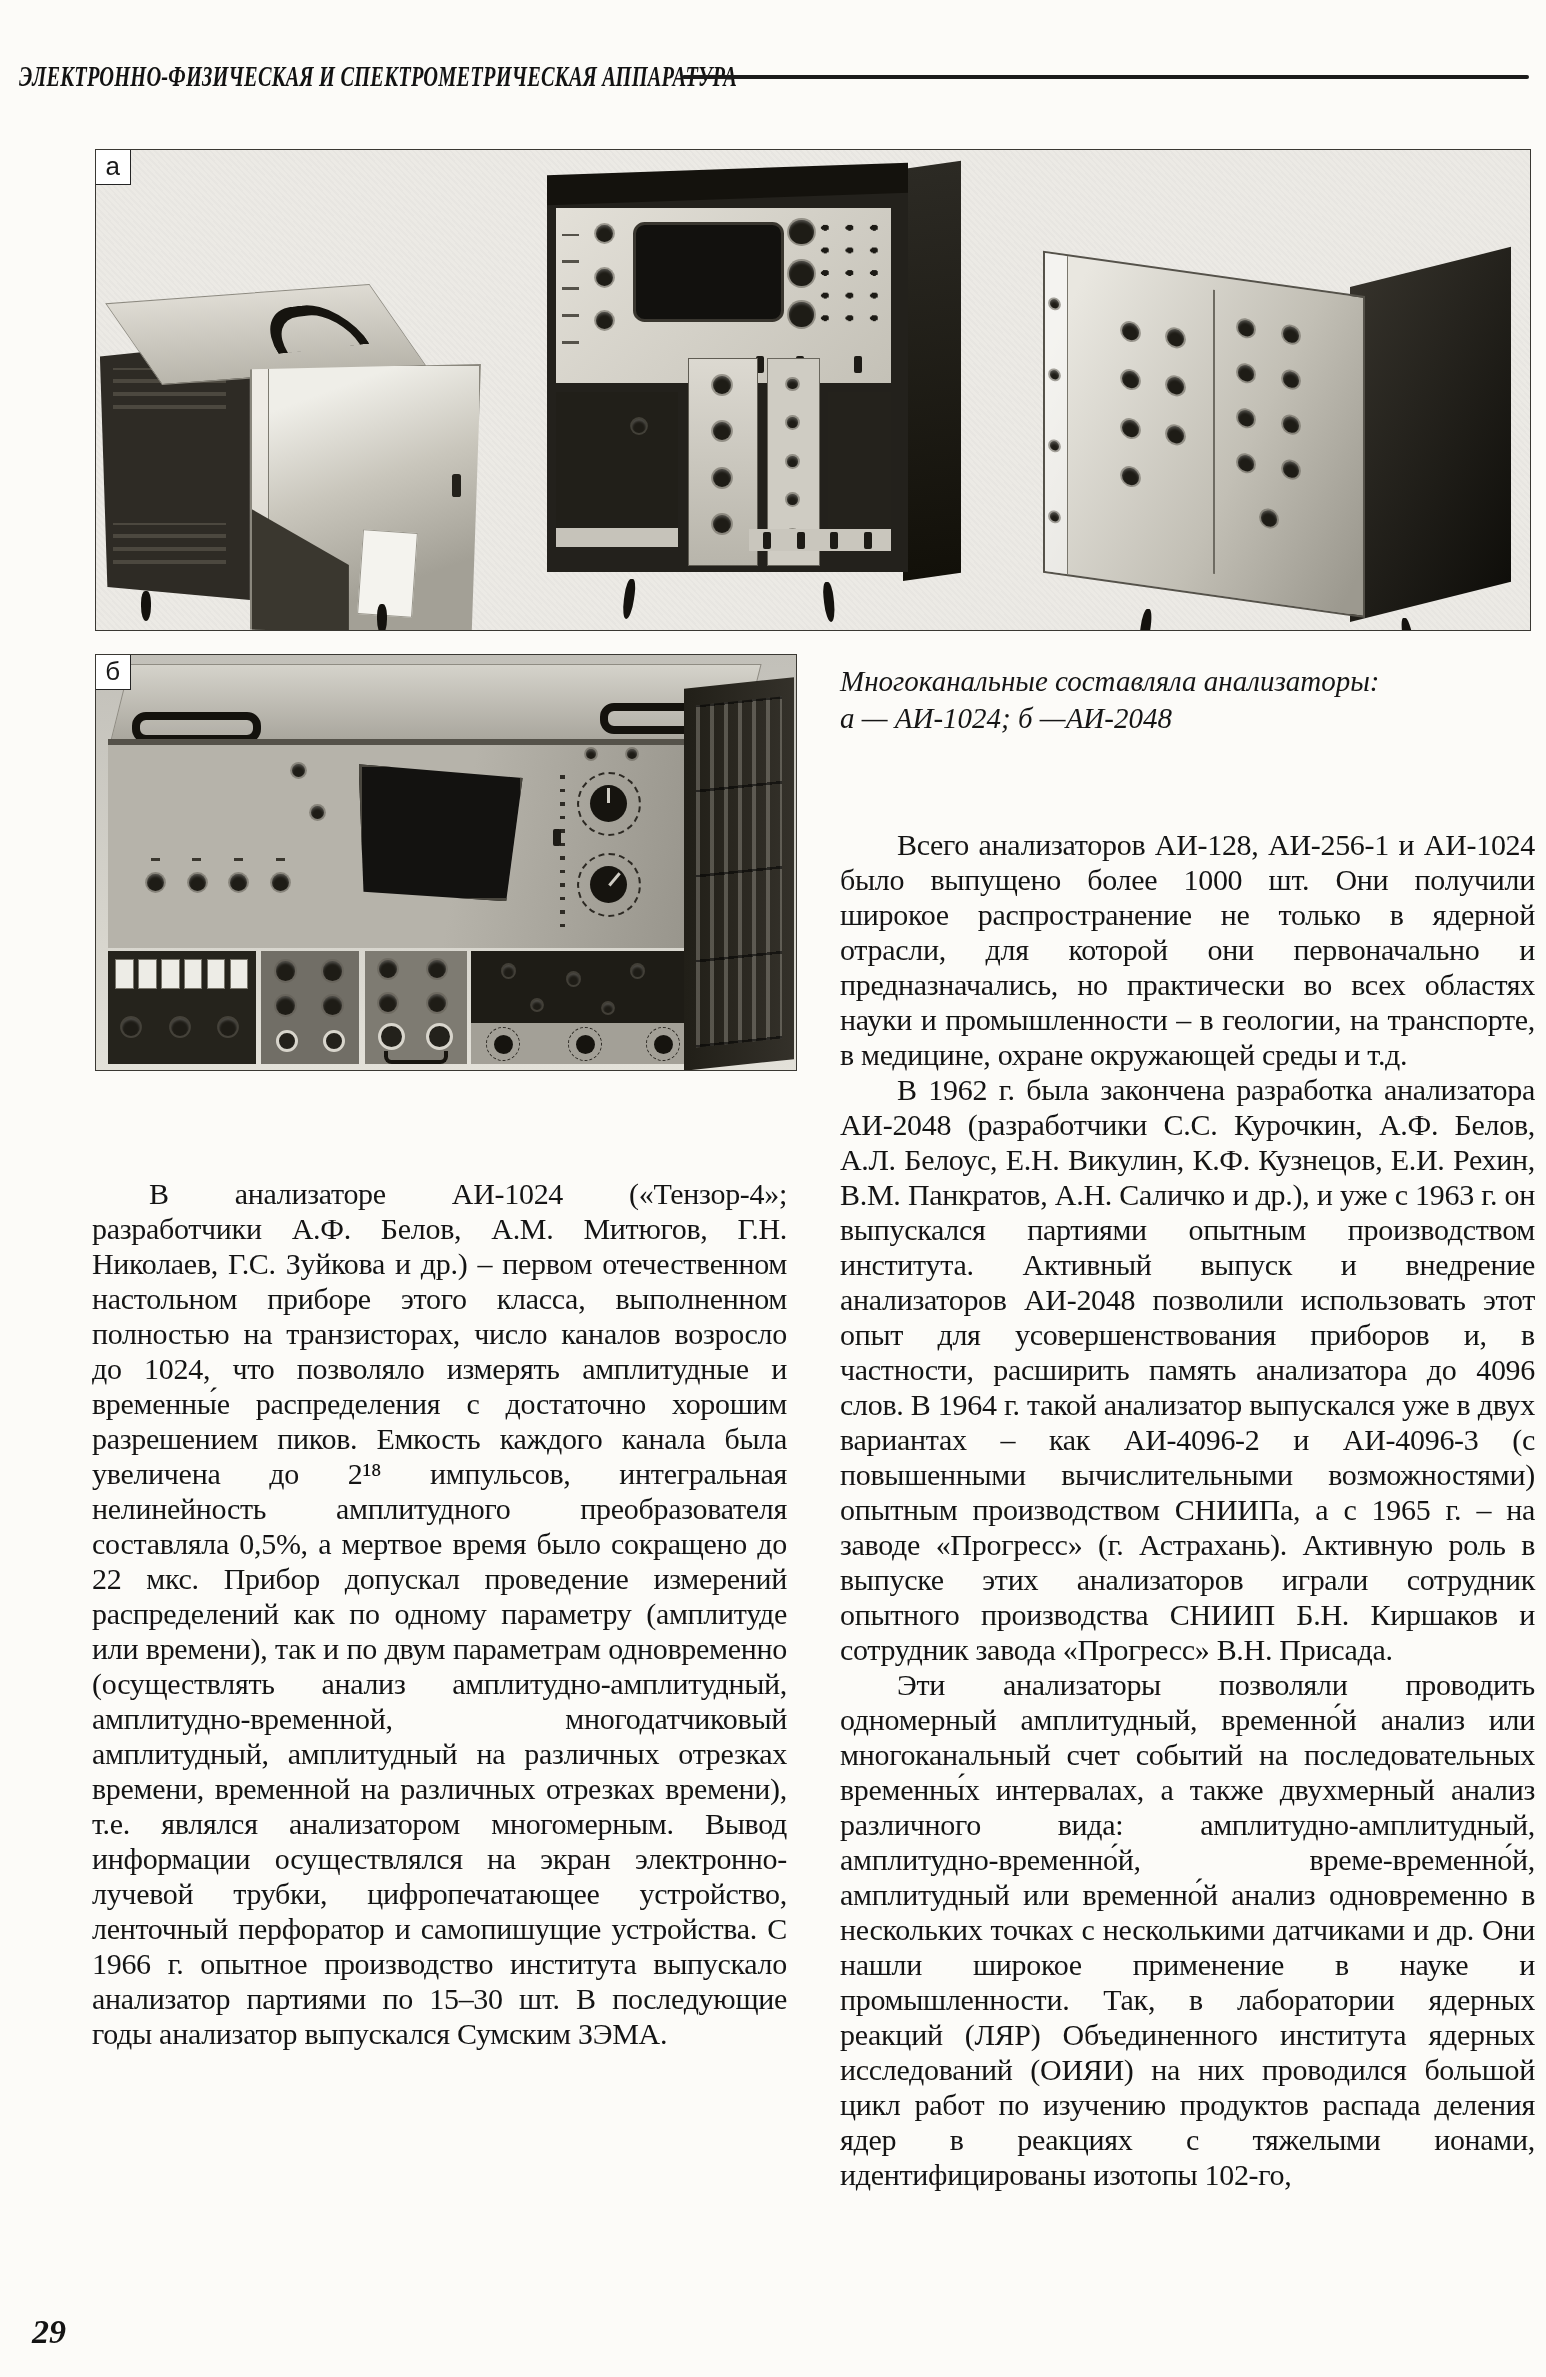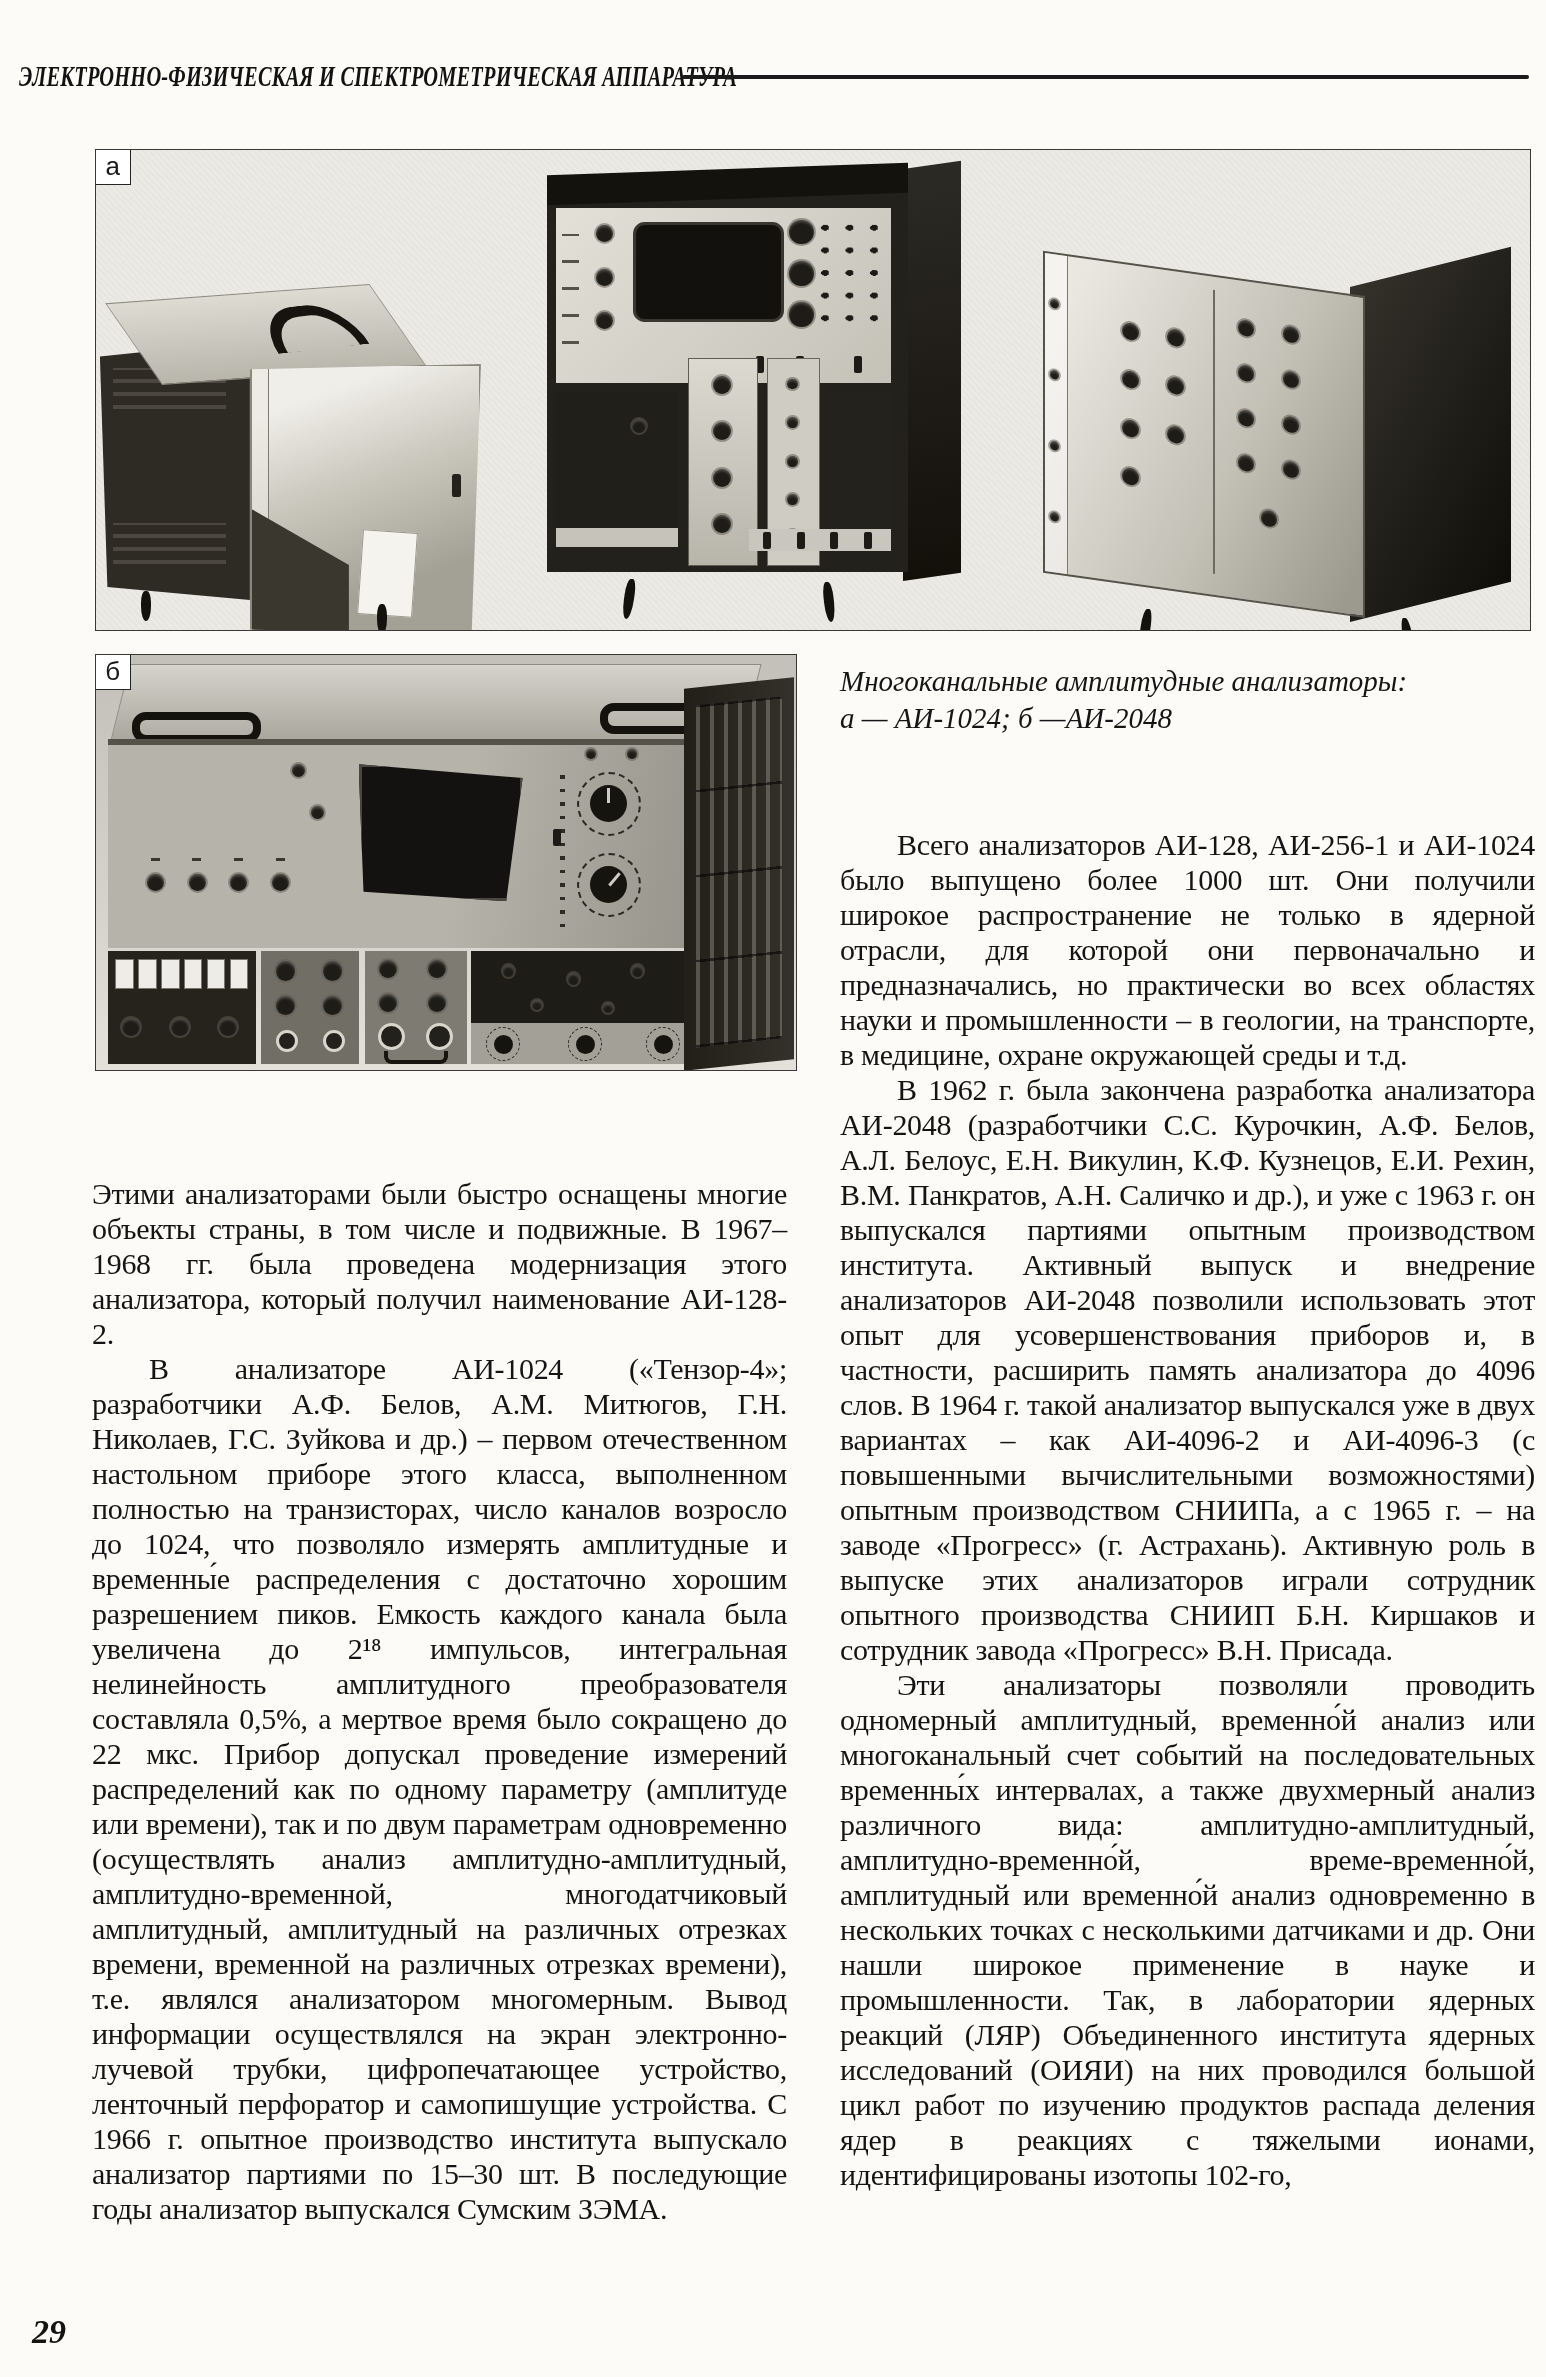--- a/index.html
+++ b/index.html
@@ -324,26 +324,25 @@
         </div>
       </div>
 
       <div class="b-side">
         <div class="b-vents"></div>
       </div>
     </div>
   </div>
 
   <div class="caption">
-    <div>Многоканальные амплитудные анализаторы:</div>
+    <div>Многоканальные составляла анализаторы:</div>
     <div>а — АИ-1024; б —АИ-2048</div>
   </div>
 
   <div class="col col-left">
-    <p>Этими анализаторами были быстро оснащены многие объекты страны, в том числе и подвижные. В 1967–1968 гг. была проведена модернизация этого анализатора, который получил наименование АИ-128-2.</p>
     <p class="indent">В анализаторе АИ-1024 («Тензор-4»; разработчики А.Ф. Белов, А.М. Митюгов, Г.Н. Николаев, Г.С. Зуйкова и др.) – первом отечественном настольном приборе этого класса, выполненном полностью на транзисторах, число каналов возросло до 1024, что позволяло измерять амплитудные и временны́е распределения с достаточно хорошим разрешением пиков. Емкость каждого канала была увеличена до 2¹⁸ импульсов, интегральная нелинейность амплитудного преобразователя составляла 0,5%, а мертвое время было сокращено до 22 мкс. Прибор допускал проведение измерений распределений как по одному параметру (амплитуде или времени), так и по двум параметрам одновременно (осуществлять анализ амплитудно-амплитудный, амплитудно-временной, многодатчиковый амплитудный, амплитудный на различных отрезках времени, временной на различных отрезках времени), т.е. являлся анализатором многомерным. Вывод информации осуществлялся на экран электронно-лучевой трубки, цифропечатающее устройство, ленточный перфоратор и самопишущие устройства. С 1966 г. опытное производство института выпускало анализатор партиями по 15–30 шт. В последующие годы анализатор выпускался Сумским ЗЭМА.</p>
   </div>
 
   <div class="col col-right">
     <p class="indent">Всего анализаторов АИ-128, АИ-256-1 и АИ-1024 было выпущено более 1000 шт. Они получили широкое распространение не только в ядерной отрасли, для которой они первоначально и предназначались, но практически во всех областях науки и промышленности – в геологии, на транспорте, в медицине, охране окружающей среды и т.д.</p>
     <p class="indent">В 1962 г. была закончена разработка анализатора АИ-2048 (разработчики С.С. Курочкин, А.Ф. Белов, А.Л. Белоус, Е.Н. Викулин, К.Ф. Кузнецов, Е.И. Рехин, В.М. Панкратов, А.Н. Саличко и др.), и уже с 1963 г. он выпускался партиями опытным производством института. Активный выпуск и внедрение анализаторов АИ-2048 позволили использовать этот опыт для усовершенствования приборов и, в частности, расширить память анализатора до 4096 слов. В 1964 г. такой анализатор выпускался уже в двух вариантах – как АИ-4096-2 и АИ-4096-3 (с повышенными вычислительными возможностями) опытным производством СНИИПа, а с 1965 г. – на заводе «Прогресс» (г. Астрахань). Активную роль в выпуске этих анализаторов играли сотрудник опытного производства СНИИП Б.Н. Киршаков и сотрудник завода «Прогресс» В.Н. Присада.</p>
     <p class="indent">Эти анализаторы позволяли проводить одномерный амплитудный, временно́й анализ или многоканальный счет событий на последовательных временны́х интервалах, а также двухмерный анализ различного вида: амплитудно-амплитудный, амплитудно-временно́й, време-временно́й, амплитудный или временно́й анализ одновременно в нескольких точках с несколькими датчиками и др. Они нашли широкое применение в науке и промышленности. Так, в лаборатории ядерных реакций (ЛЯР) Объединенного института ядерных исследований (ОИЯИ) на них проводился большой цикл работ по изучению продуктов распада деления ядер в реакциях с тяжелыми ионами, идентифицированы изотопы 102-го,</p>
   </div>
 
   <div class="pageno">29</div>

